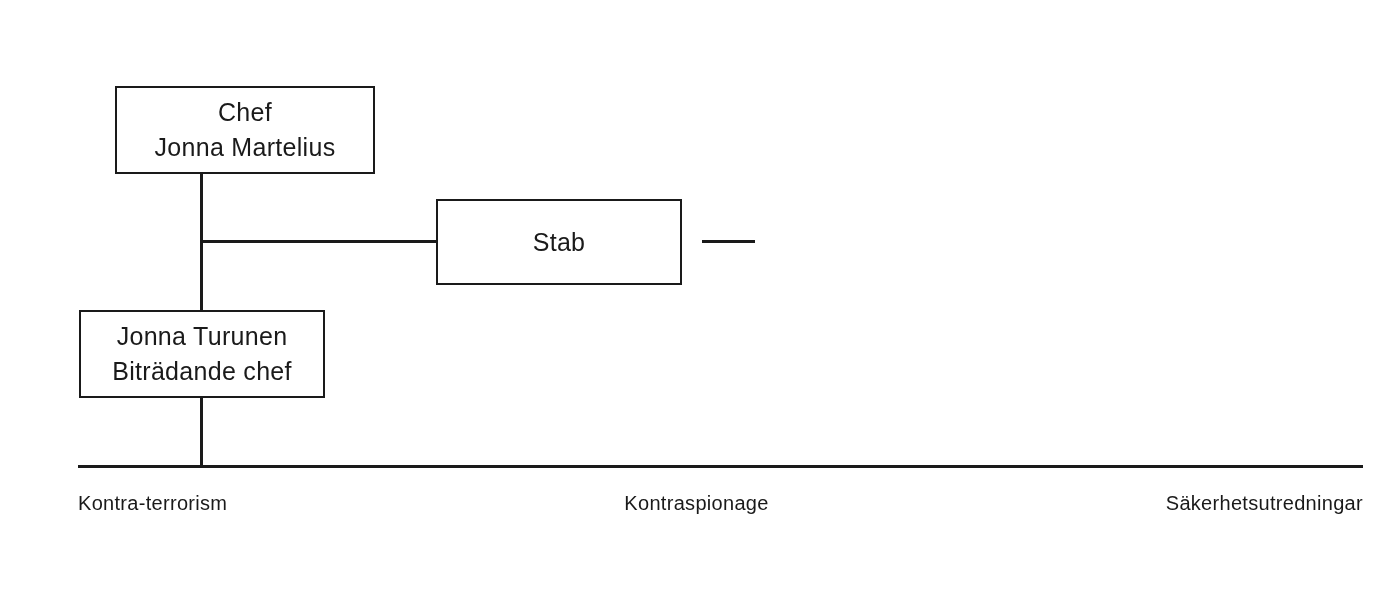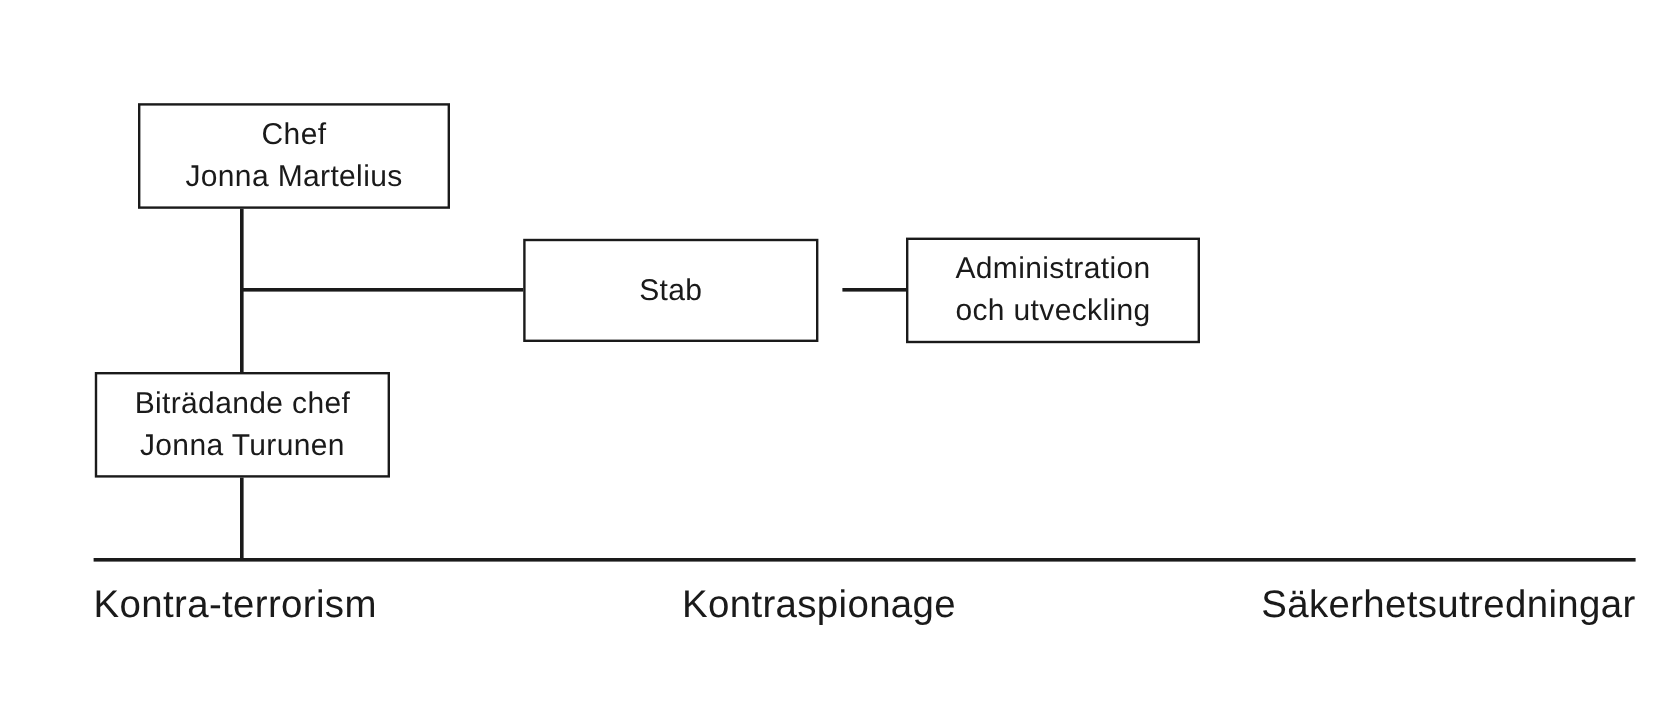--- a/index.html
+++ b/index.html
@@ -41,21 +41,21 @@
     white-space: nowrap;
   }
   .divisions-row {
     position: absolute;
     left: 78px;
     top: 487px;
     width: 1285px;
     display: flex;
     justify-content: space-between;
     align-items: flex-start;
-    font-size: 32px;
+    font-size: 20px;
     line-height: 32px;
     letter-spacing: 0.3px;
     z-index: 2;
   }
   .divisions-row span {
     white-space: nowrap;
   }
 </style>
 </head>
 <body>
@@ -72,28 +72,24 @@
 
   <div class="node-box" style="left:79px; top:86px; width:260px; height:88px;margin-left:36px;">
     <span>Chef</span>
     <span>Jonna Martelius</span>
   </div>
 
   <div class="node-box" style="left:436px; top:199px; width:246px; height:86px;">
     <span>Stab</span>
   </div>
 
-  <div class="node-box" style="left:755px; top:198px; width:245px; height:88px;">
-    <span>Administration</span>
-    <span>och utveckling</span>
-  </div>
 
   <div class="node-box" style="left:79px; top:310px; width:246px; height:88px;">
+    <span>Jonna Turunen</span>
     <span>Biträdande chef</span>
-    <span>Jonna Turunen</span>
   </div>
 
   <div class="divisions-row">
     <span>Kontra-terrorism</span>
     <span>Kontraspionage</span>
     <span>Säkerhetsutredningar</span>
   </div>
 
 </div>
 

